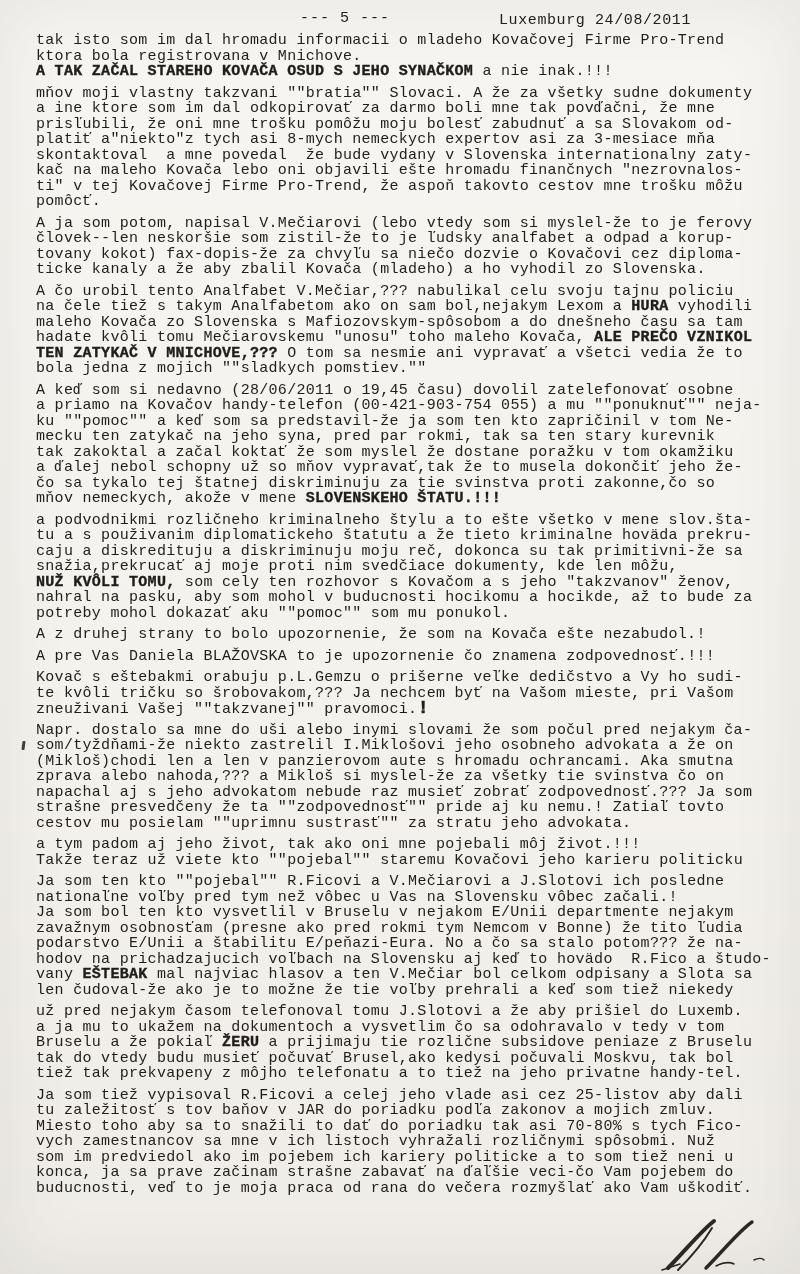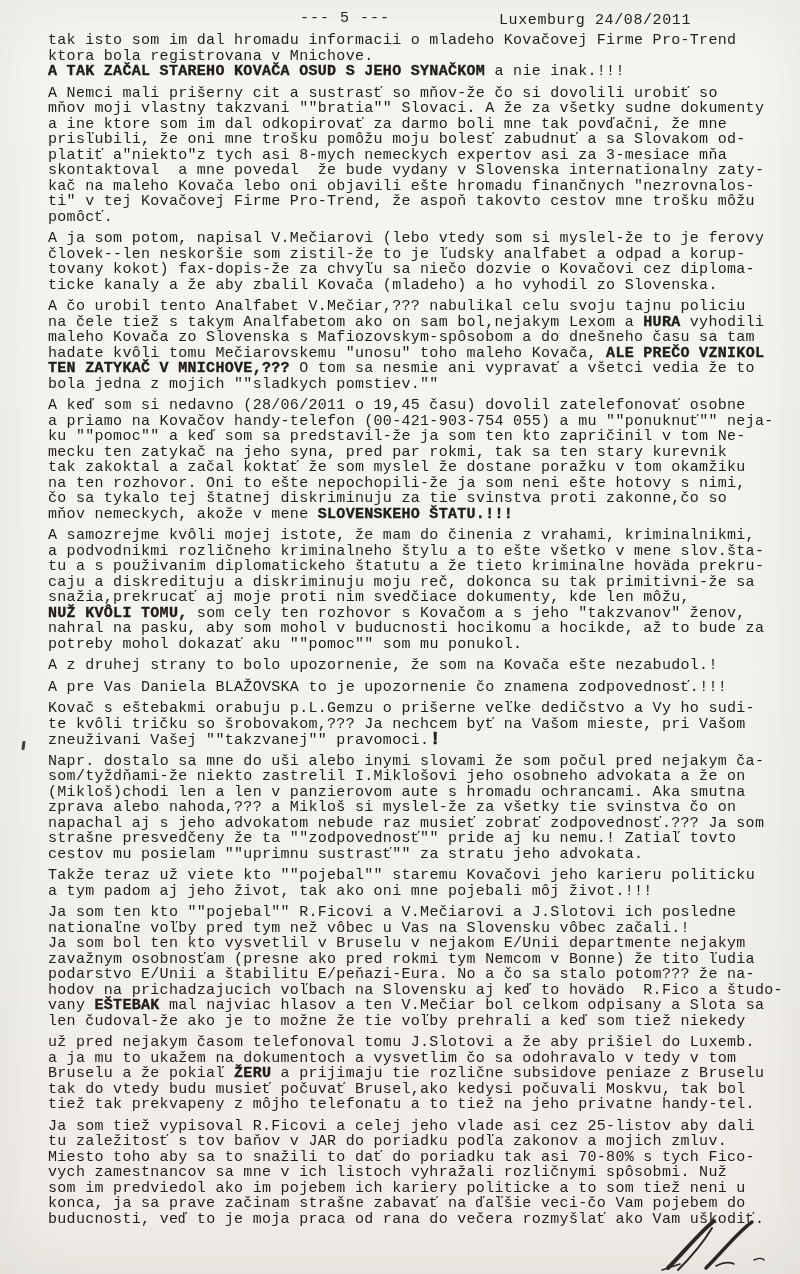--- a/index.html
+++ b/index.html
@@ -12,21 +12,21 @@
     position:relative;
     width:800px;height:1274px;
     overflow:hidden;
     color:#201d1a;
     background:linear-gradient(180deg,#f7f5f1 0%,#f4f2ed 55%,#efece7 100%);
     box-shadow:inset 0 0 70px rgba(90,85,75,0.10);
   }
   .header-row{position:absolute;top:10px;left:0;width:100%;height:20px;}
   .pagenum{position:absolute;left:300px;top:0;font-size:15px;letter-spacing:1px;}
   .dateline{position:absolute;left:488px;top:2px;font-size:15px;letter-spacing:0.6px;margin-left:11px;}
-  .doc-body{position:absolute;left:36px;top:33px;width:748px;margin-left:12px;}
+  .doc-body{position:absolute;left:36px;top:33px;width:748px;}
   .para{margin:0 0 6px 0;}
   .line{
     white-space:pre;
     font-size:15px;
     line-height:15.5px;
     height:15.5px;
     letter-spacing:0.3px;
   }
   .b{font-weight:bold;-webkit-text-stroke:0.35px currentColor;}
   .u{text-decoration-thickness:1.4px;text-underline-offset:2.4px;}
@@ -47,21 +47,20 @@
     <span class="dateline">Luxemburg 24/08/2011</span>
   </div>
 
   <div class="doc-body">
       <div class="para">
         <div class="line"><span>tak isto som im dal hromadu informacii o mladeho Kovačovej Firme Pro-Trend</span></div>
         <div class="line"><span>ktora bola registrovana v Mnichove.</span></div>
         <div class="line"><span class="b u">A TAK ZAČAL STAREHO KOVAČA OSUD S JEHO SYNAČKOM</span><span> a nie inak.!!!</span></div>
       </div>
       <div class="para">
-        <div class="line"><span>A Nemci mali prišerny cit a sustrasť so mňov-že čo si dovolili urobiť so</span></div>
         <div class="line"><span>mňov moji vlastny takzvani ""</span><span class="u">bratia</span><span>"" Slovaci. A že za všetky sudne dokumenty</span></div>
         <div class="line"><span>a ine ktore som im dal odkopirovať za darmo boli mne tak povďačni, že mne</span></div>
         <div class="line"><span>prisľubili, že oni mne trošku pomôžu moju bolesť zabudnuť a sa Slovakom od-</span></div>
         <div class="line"><span>platiť a"</span><span class="u">niekto</span><span>"z tych asi 8-mych nemeckych expertov asi za 3-mesiace mňa</span></div>
         <div class="line"><span>skontaktoval  a mne povedal  že bude vydany v Slovenska internationalny zaty-</span></div>
         <div class="line"><span>kač na maleho Kovača lebo oni objavili ešte hromadu finančnych "</span><span class="u">nezrovnalos-</span></div>
         <div class="line"><span class="u">ti</span><span>" v tej Kovačovej Firme Pro-Trend, že aspoň takovto cestov mne trošku môžu</span></div>
         <div class="line"><span>pomôcť.</span></div>
       </div>
       <div class="para">
@@ -77,26 +76,25 @@
         <div class="line"><span>hadate kvôli tomu Mečiarovskemu "</span><span class="u">unosu</span><span>" toho maleho Kovača, </span><span class="b">ALE PREČO VZNIKOL</span></div>
         <div class="line"><span class="b">TEN ZATYKAČ V MNICHOVE,???</span><span> O tom sa nesmie ani vypravať a všetci vedia že to</span></div>
         <div class="line"><span>bola jedna z mojich ""</span><span class="u">sladkych pomstiev</span><span>.""</span></div>
       </div>
       <div class="para">
         <div class="line"><span>A keď som si nedavno (28/06/2011 o 19,45 času) dovolil zatelefonovať osobne</span></div>
         <div class="line"><span>a priamo na Kovačov handy-telefon (</span><span class="u">00-421-903-754 055</span><span>) a mu ""</span><span class="u">ponuknuť</span><span>"" neja-</span></div>
         <div class="line"><span>ku ""</span><span class="u">pomoc</span><span>"" a keď som sa predstavil-že ja som ten kto zapričinil v tom Ne-</span></div>
         <div class="line"><span>mecku ten zatykač na jeho syna, </span><span class="u">pred par rokmi</span><span>, tak sa ten stary kurevnik</span></div>
         <div class="line"><span>tak zakoktal a začal koktať že som myslel že dostane poražku v tom okamžiku</span></div>
-        <div class="line"><span>na ten rozhovor. Oni to ešte nepochopili-že ja som neni ešte hotovy s nimi,</span></div>
+        <div class="line"><span>a ďalej nebol schopny už so mňov vypravať,tak že to musela dokončiť jeho že-</span></div>
         <div class="line"><span>čo sa tykalo </span><span class="u">tej štatnej diskriminuju</span><span> za tie svinstva proti zakonne,čo so</span></div>
         <div class="line"><span>mňov nemeckych, </span><span class="u">akože v mene </span><span class="b u">SLOVENSKEHO ŠTATU.!!!</span></div>
       </div>
       <div class="para">
-        <div class="line"><span class="u">A samozrejme kvôli mojej istote</span><span>, že mam do činenia z vrahami, kriminalnikmi,</span></div>
         <div class="line"><span>a podvodnikmi rozličneho kriminalneho štylu a to ešte všetko v mene slov.šta-</span></div>
         <div class="line"><span>tu a s použivanim diplomatickeho štatutu a že tieto kriminalne hoväda prekru-</span></div>
         <div class="line"><span>caju a diskredituju a diskriminuju moju reč, dokonca su tak primitivni-že sa</span></div>
         <div class="line"><span>snažia,prekrucať aj moje proti nim svedčiace dokumenty, kde len môžu,</span></div>
         <div class="line"><span class="b u">NUŽ KVÔLI TOMU,</span><span> som cely ten rozhovor s Kovačom a s jeho "</span><span class="u">takzvanov</span><span>" ženov,</span></div>
         <div class="line"><span>nahral na pasku, aby som mohol v buducnosti hocikomu a hocikde, až to bude za</span></div>
         <div class="line"><span>potreby mohol dokazať aku ""</span><span class="u">pomoc</span><span>"" som mu ponukol.</span></div>
       </div>
       <div class="para">
         <div class="line"><span>A z druhej strany </span><span class="u">to bolo upozornenie</span><span>, že som na Kovača ešte nezabudol.!</span></div>
@@ -112,22 +110,22 @@
       <div class="para">
         <div class="line"><span class="u">Napr.</span><span> dostalo sa mne do uši alebo inymi slovami že som počul pred nejakym ča-</span></div>
         <div class="line"><span>som/tyždňami-že niekto zastrelil I.Miklošovi jeho osobneho advokata a že on</span></div>
         <div class="line"><span>(Mikloš)chodi len a len v panzierovom aute s hromadu ochrancami. Aka smutna</span></div>
         <div class="line"><span>zprava </span><span class="u">alebo nahoda,???</span><span> a Mikloš si myslel-že za všetky tie svinstva čo on</span></div>
         <div class="line"><span>napachal aj s jeho advokatom nebude raz musieť zobrať zodpovednosť.??? Ja som</span></div>
         <div class="line"><span>strašne presvedčeny že ta ""</span><span class="u">zodpovednosť</span><span>"" pride aj ku nemu.! Zatiaľ tovto</span></div>
         <div class="line"><span>cestov mu posielam ""</span><span class="u">uprimnu sustrasť</span><span>"" za stratu jeho advokata.</span></div>
       </div>
       <div class="para">
+        <div class="line"><span>a tym padom aj jeho život, </span><span class="u">tak ako oni mne pojebali môj život.!!!</span></div>
         <div class="line"><span>Takže teraz už viete kto ""</span><span class="u">pojebal</span><span>"" staremu Kovačovi jeho karieru politicku</span></div>
-        <div class="line"><span>a tym padom aj jeho život, </span><span class="u">tak ako oni mne pojebali môj život.!!!</span></div>
       </div>
       <div class="para">
         <div class="line"><span>Ja som ten kto ""</span><span class="u">pojebal</span><span>"" </span><span class="u">R.Ficovi</span><span> a </span><span class="u">V.Mečiarovi</span><span> a </span><span class="u">J.Slotovi</span><span> ich posledne</span></div>
         <div class="line"><span>nationaľne voľby pred tym než vôbec u Vas na Slovensku vôbec začali.!</span></div>
         <div class="line"><span>Ja som bol ten kto vysvetlil v Bruselu v nejakom E/Unii departmente nejakym</span></div>
         <div class="line"><span>zavažnym osobnosťam (presne ako pred rokmi tym Nemcom v Bonne) že tito ľudia</span></div>
         <div class="line"><span>podarstvo E/Unii a štabilitu E/peňazi-Eura. </span><span class="u">No a čo sa stalo potom???</span><span> že na-</span></div>
         <div class="line"><span>hodov na prichadzajucich voľbach na Slovensku aj keď to hovädo  R.Fico a študo-</span></div>
         <div class="line"><span>vany </span><span class="b">EŠTEBAK</span><span> mal najviac hlasov a ten V.Mečiar bol celkom odpisany a Slota sa</span></div>
         <div class="line"><span>len čudoval-že ako je to možne že tie voľby prehrali a keď som tiež niekedy</span></div>

